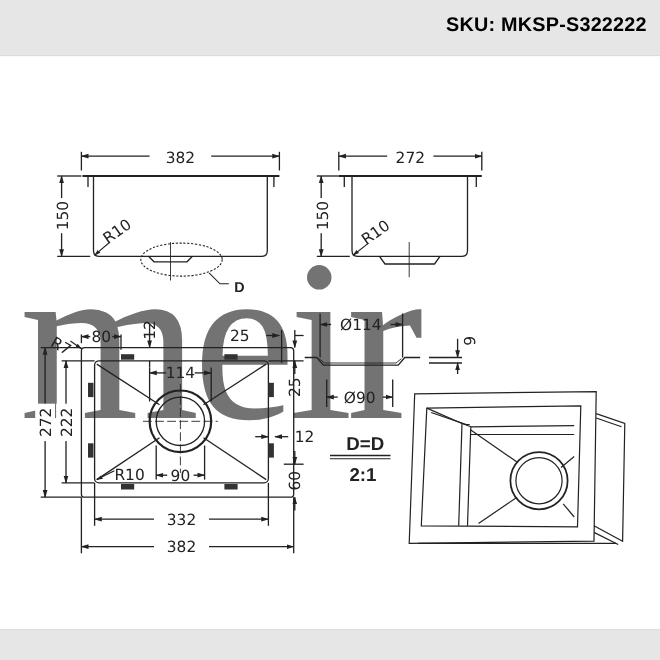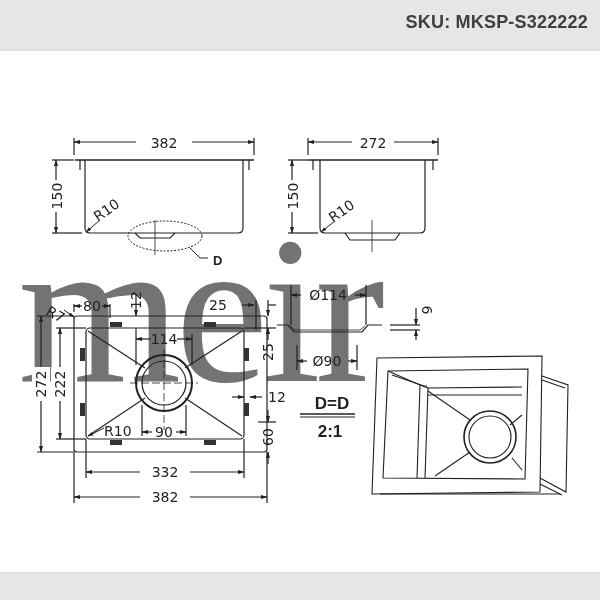--- a/index.html
+++ b/index.html
@@ -1,18 +1,18 @@
 <!DOCTYPE html>
 <html><head>
 <meta charset="utf-8">
 <style>
   html, body { margin: 0; padding: 0; }
   body { width: 600px; height: 600px; background: #ffffff; position: relative; overflow: hidden; font-family: "Liberation Sans", sans-serif; }
   .header-band { position: absolute; left: 0; top: 0; width: 600px; height: 50px; background: #e6e6e7; border-bottom: 1px solid #dcdcdc; }
-  .sku { position: absolute; right: 12px; top: 12px; font-weight: bold; font-size: 18px; color: #404040; letter-spacing: 0.2px; }
+  .sku { position: absolute; right: 12px; top: 12px; font-weight: bold; font-size: 18px; color: #000000; letter-spacing: 0.2px; }
   .footer-band { position: absolute; left: 0; top: 572px; width: 600px; height: 28px; background: #e6e6e7; border-top: 1px solid #dcdcdc; }
   .watermark { position: absolute; left: 18px; top: 205px; font-family: "Liberation Serif", serif; font-size: 210px; color: #737373; letter-spacing: -6px; line-height: 1; z-index: 0; user-select: none; }
   svg.drawing { position: absolute; left: 0; top: 0; z-index: 1; }
   svg text { font-family: "DejaVu Sans", sans-serif; fill: #222; }
   .dim { font-size: 14px; }
   .bold { font-family: "Liberation Sans", sans-serif; font-weight: bold; }
 </style>
 </head>
 <body>
 

